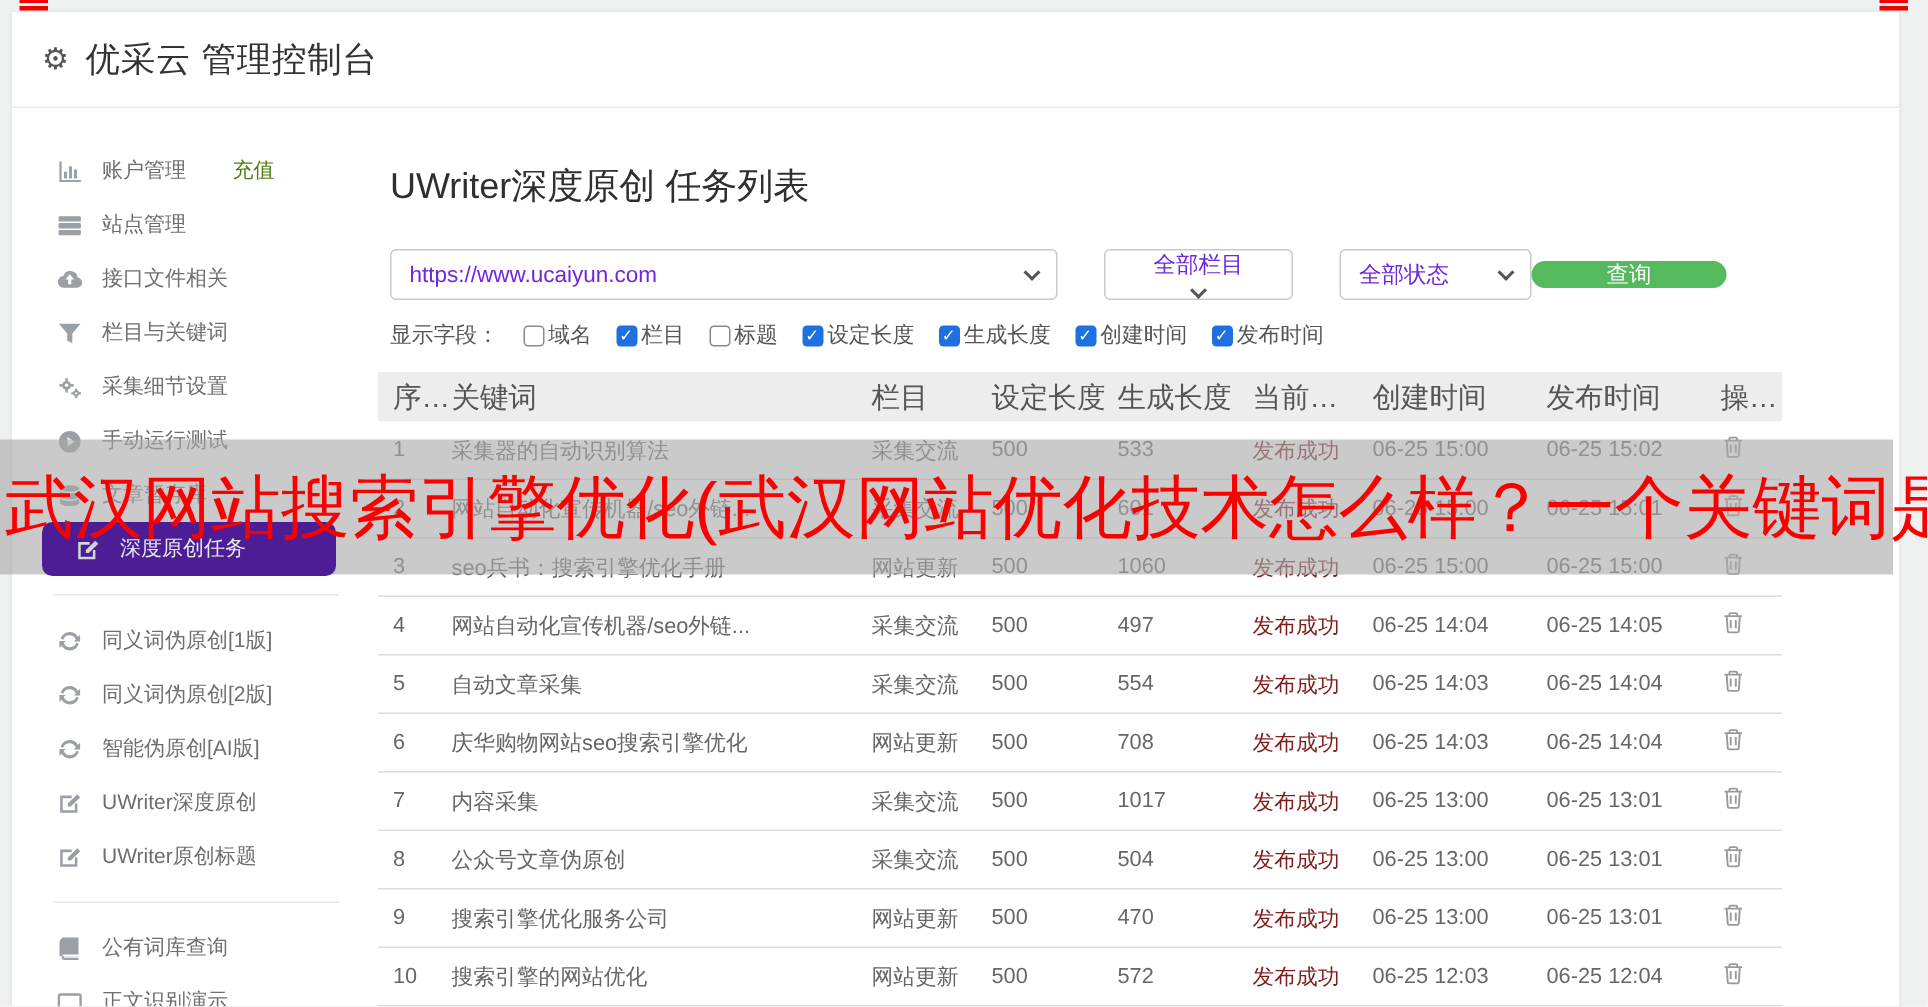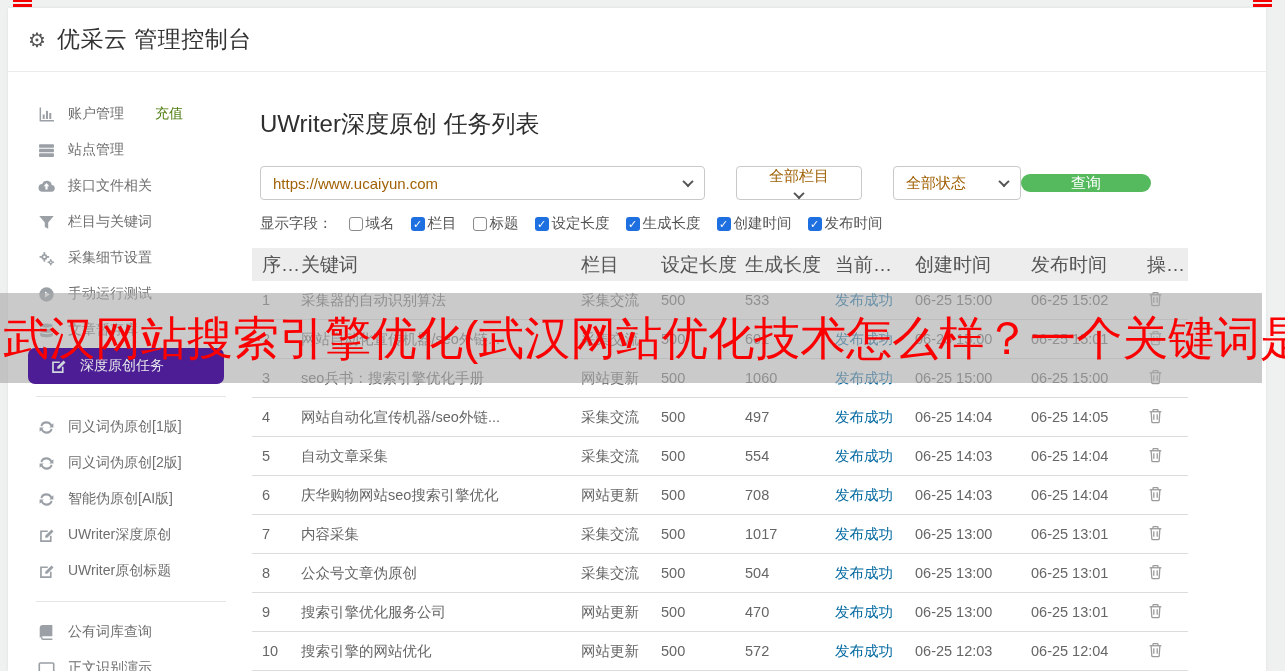--- a/index.html
+++ b/index.html
@@ -28,21 +28,21 @@
                       border-radius:7px; z-index:55; }
   .sb-item.selected .icn { color:#cfd6dc; }
   .sb-divider { height:1px; background:#e5e5e5; margin:12px 26px 12px 28px; }
 
   
   .main { flex:1; padding-left:8px; }
   .main-title { margin-top:36px; font-size:24px; color:#2f2f2f; }
   .controls { display:flex; align-items:center; margin-top:26px; }
   .select { height:34px; border:1px solid #c9c9c9; border-radius:4px; background:#fff;
             display:flex; align-items:center; justify-content:space-between; padding:0 12px;
-            color:#a16207; font-size:15px; cursor:pointer; }
+            color:#6d28d9; font-size:15px; cursor:pointer; }
   .select.url { width:445px; }
   .select.col { width:126px; margin-left:31px;flex-direction:column; }
   .select.status { width:128px; margin-left:31px; }
   .chev { width:8px; height:8px; border-right:2px solid #555; border-bottom:2px solid #555;
           transform:rotate(45deg) translate(-1px,-1px); flex:0 0 8px; }
   .btn-search { width:130px; height:18px; background:#55b95e; color:#fff;
                 border:none; border-radius:15px; font-size:15px; cursor:pointer; }
 
   .fields { display:flex; align-items:center; margin-top:14px; font-size:14.5px; color:#555; }
   .fields-label { margin-right:16px; }
@@ -52,21 +52,21 @@
   .cb.un { background:#fff; border:1px solid #8a8a8a; }
 
   
   .table { margin-top:15px; margin-left:-8px; width:936px; }
   .trow { display:grid; grid-template-columns:49px 280px 80px 84px 90px 80px 116px 116px 41px;
           align-items:center; }
   .trow > div:first-child { padding-left:10px; }
   .thead .trow { background:#ededed; height:33px; color:#555; font-size:19px; }
   .tbody .trow { height:39px; border-bottom:1px solid #dcdcdc; color:#666; font-size:14.5px; }
   .cell { overflow:hidden; white-space:nowrap; text-overflow:ellipsis; padding-right:6px; }
-  .cell.status { color:#0369a1; }
+  .cell.status { color:#7f1d1d; }
   .trash { width:17px; height:18px; cursor:pointer; display:inline-flex; }
 
   
   .banner { position:absolute; left:0; top:293px; width:1262px; height:90px;
             background:rgba(169,169,171,.62); z-index:50; }
   .banner-text { position:absolute; left:3px; top:293px; width:1282px; height:90px;
                  line-height:90px; font-size:46px; font-weight:500; color:#fb0000;
                  white-space:nowrap; overflow:hidden; z-index:60; }
   .frag { position:absolute; top:0; width:19px; height:7px; z-index:70;
           border-top:2px solid #f30000; border-bottom:3px solid #f30000; }

